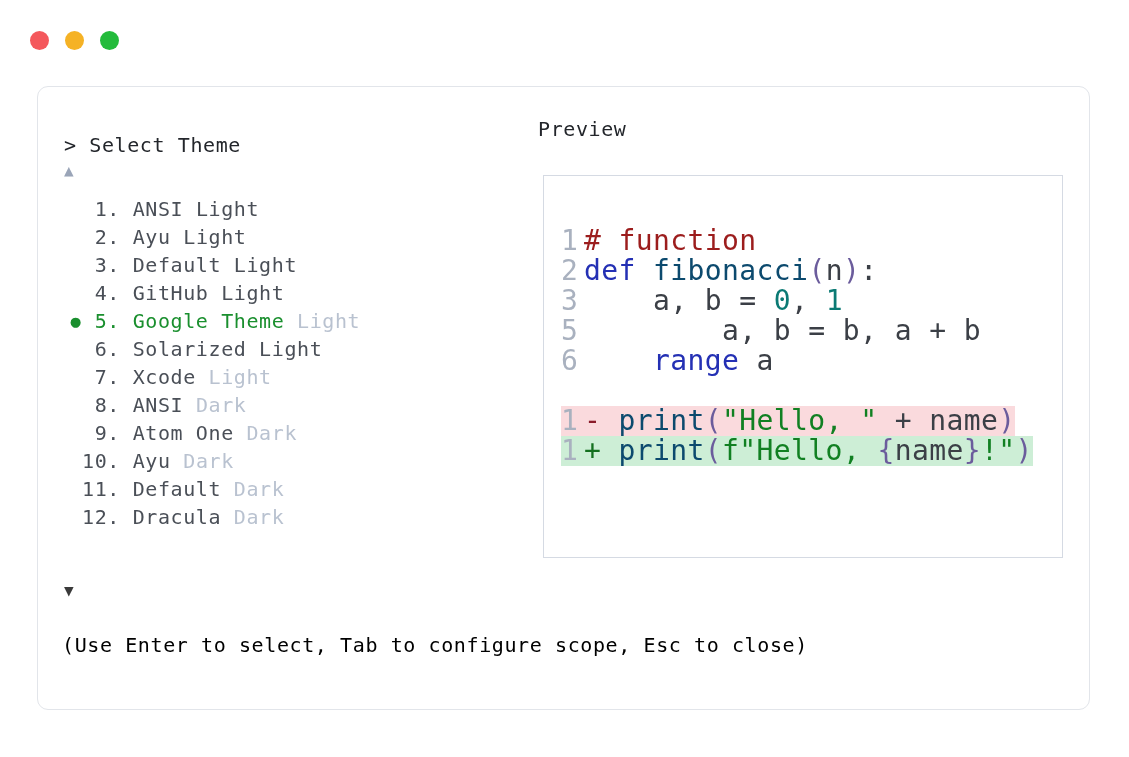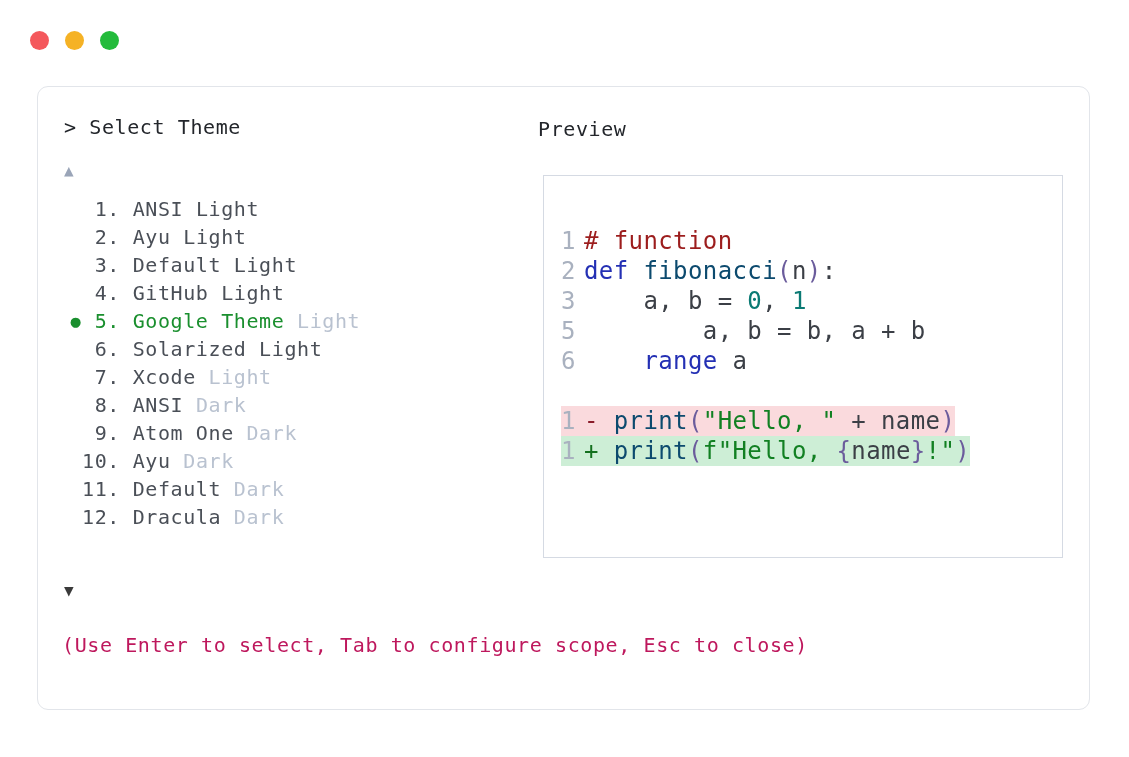--- a/index.html
+++ b/index.html
@@ -41,21 +41,21 @@
     box-sizing: border-box;
     border: 1px solid #e2e5ea;
     border-radius: 11px;
     background: #ffffff;
   }
 
   
   #prompt-header {
     position: absolute;
     left: 26px;
-    top: 28px;
+    top: 46px;
     font-size: 20px;
     letter-spacing: 0.6px;
     color: #23262b;
     white-space: pre;
   }
   #preview-header {
     position: absolute;
     left: 500px;
     top: 30px;
     font-size: 20px;
@@ -124,40 +124,40 @@
   .theme-row.selected .row-suffix { color: #b9c2d0; }
   .theme-row.dim-suffix .row-suffix { color: #b9c2d0; }
 
   
   #footer-hint {
     position: absolute;
     left: 24px;
     top: 546px;
     font-size: 20px;
     letter-spacing: 0.6px;
-    color: #be185d;
+    color: #000000;
     white-space: pre;
   }
 
   
   #preview-panel {
     position: absolute;
     left: 505px;
     top: 88px;
     width: 520px;
     height: 383px;
     box-sizing: border-box;
     border: 1px solid #d5dae3;
     background: #ffffff;
   }
   #code-block {
     position: absolute;
     left: 17px;
     top: 50px;
-    font-size: 24px;
+    font-size: 28px;
     letter-spacing: 0.4px;
   }
   .code-line {
     height: 30px;
     line-height: 30px;
     white-space: pre;
   }
   .ln {
     display: inline-block;
     width: 14px;

